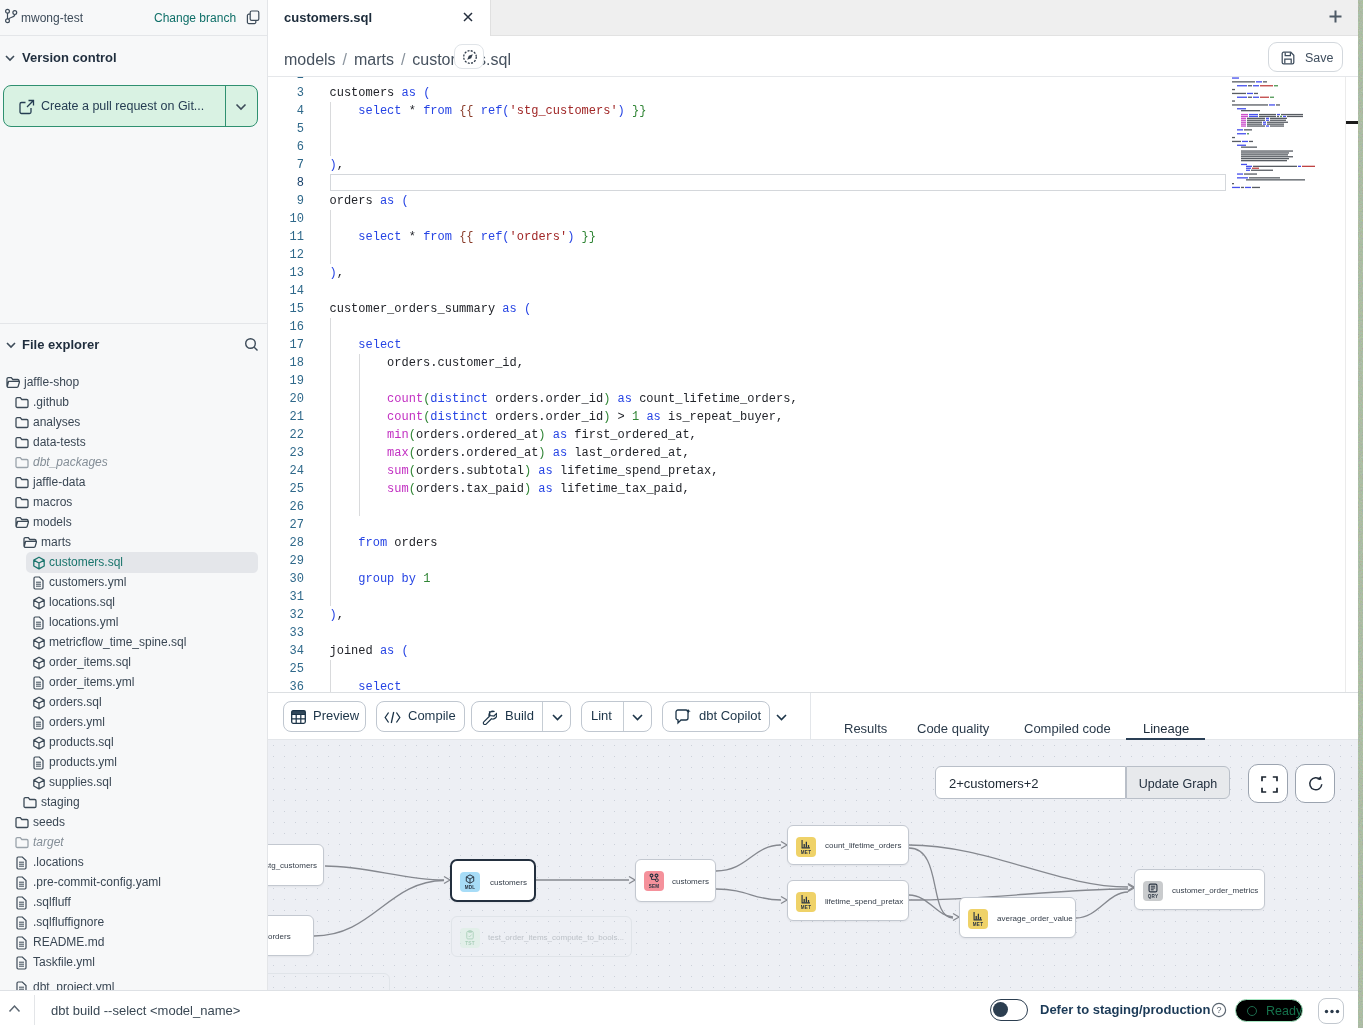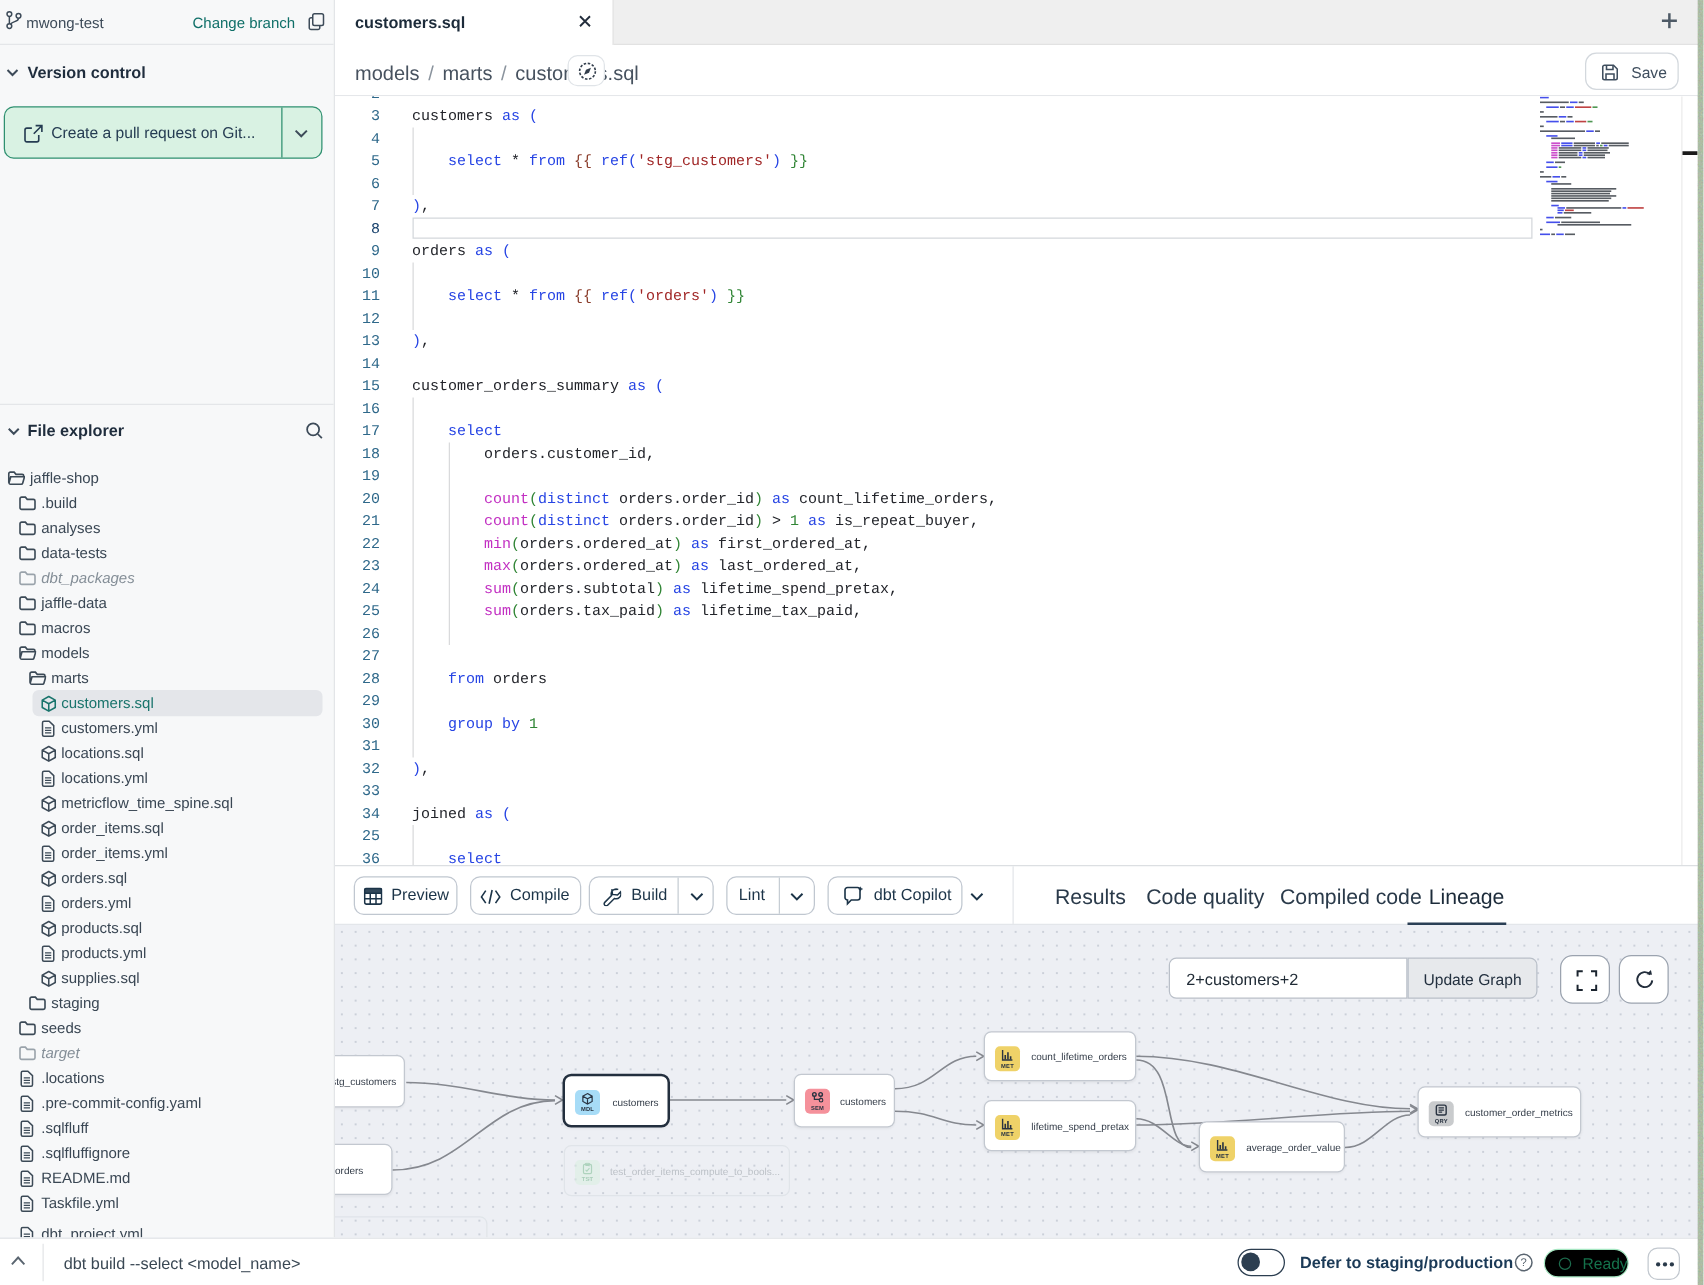--- a/index.html
+++ b/index.html
@@ -46,21 +46,21 @@
 .cl j{color:#8a3d2b;font-style:normal}
 .ig{position:absolute;width:1px;background:#d9dadc}
 #actline{position:absolute;left:62px;width:896px;height:17px;border:1px solid #d4d7db}
 #mmtrack{position:absolute;left:1077px;top:0;width:1px;height:615px;background:#ebebeb}
 #mmthumb{position:absolute;left:1078px;top:44px;width:13px;height:3px;background:#1b1b1b}
 
 #toolrow{position:absolute;left:268px;top:692px;width:1095px;height:48px;background:#fff;border-top:1px solid #dcdfe2;border-bottom:1px solid #e3e6ea}
 .tbtn{position:absolute;top:8px;height:31px;border:1px solid #c0c7d0;border-radius:8px;background:#fff;font-size:13px;color:#1c3448}
 .tbtn .tx{position:absolute;top:6px}
 #toolsep{position:absolute;left:542px;top:0;width:1px;height:47px;background:#e3e6ea}
-.rtab{position:absolute;top:15px;font-size:17px;color:#2a3a4a}
+.rtab{position:absolute;top:28px;font-size:13px;color:#2a3a4a}
 #linund{position:absolute;left:858px;top:45px;width:79px;height:2px;background:#2a3f55}
 
 #lin{position:absolute;left:268px;top:740px;width:1095px;height:250px;background:#edeff4;overflow:hidden;background-image:radial-gradient(circle,#cbd0d9 0.9px,transparent 1px);background-size:11px 11px}
 .node{position:absolute;background:#fff;border:1px solid #c3c8d0;border-radius:6px;box-shadow:0 1px 2px rgba(0,0,0,0.05)}
 .node .bdg{position:absolute;left:8px;top:11px;width:20px;height:20px;border-radius:4px;text-align:center}
 .node .bdg .bt{position:absolute;left:0;width:100%;top:13px;font-size:4.6px;font-weight:bold;color:#2a3442;letter-spacing:0.2px}
 .node .nlbl{position:absolute;font-size:8px;color:#333c48;white-space:nowrap}
 #lsearch{position:absolute;left:667px;top:26px;width:191px;height:33px;background:#fff;border:1px solid #b9bfc8;border-radius:6px 0 0 6px}
 #lsearch span{position:absolute;left:13px;top:9px;font-size:13px;color:#202b36}
 #lupdate{position:absolute;left:858px;top:26px;width:104px;height:33px;background:#e7e9ec;border:1px solid #b9bfc8;border-radius:0 6px 6px 0;text-align:center}
@@ -144,21 +144,21 @@
 <div class="trow " style="top:7px">
           <svg style="left:6px" width="14" height="14" viewBox="0 0 14 14" stroke="#3c4a57">
             <use href="#ic-fo"></use>
           </svg>
           <span class="lbl" style="left:24px">jaffle-shop</span>
         </div>
 <div class="trow " style="top:27px">
           <svg style="left:15px" width="14" height="14" viewBox="0 0 14 14" stroke="#3c4a57">
             <use href="#ic-f"></use>
           </svg>
-          <span class="lbl" style="left:33px">.build</span>
+          <span class="lbl" style="left:33px">.github</span>
         </div>
 <div class="trow " style="top:47px">
           <svg style="left:15px" width="14" height="14" viewBox="0 0 14 14" stroke="#3c4a57">
             <use href="#ic-f"></use>
           </svg>
           <span class="lbl" style="left:33px">analyses</span>
         </div>
 <div class="trow " style="top:67px">
           <svg style="left:15px" width="14" height="14" viewBox="0 0 14 14" stroke="#3c4a57">
             <use href="#ic-f"></use>
@@ -389,21 +389,21 @@
 <div class="gut" style="top:457px">28</div>
 <div class="gut" style="top:475px">29</div>
 <div class="gut" style="top:493px">30</div>
 <div class="gut" style="top:511px">31</div>
 <div class="gut" style="top:529px">32</div>
 <div class="gut" style="top:547px">33</div>
 <div class="gut" style="top:565px">34</div>
 <div class="gut" style="top:583px">25</div>
 <div class="gut" style="top:601px">36</div>
 <div class="cl" style="top:7px">customers <k>as</k> <k>(</k></div>
-<div class="cl" style="top:43px">    <k>select</k> * <k>from</k> <j>{{</j> <k>ref(</k><r>'stg_customers'</r><k>)</k> <g>}}</g></div>
+<div class="cl" style="top:25px">    <k>select</k> * <k>from</k> <j>{{</j> <k>ref(</k><r>'stg_customers'</r><k>)</k> <g>}}</g></div>
 <div class="cl" style="top:79px"><k>)</k>,</div>
 <div class="cl" style="top:115px">orders <k>as</k> <k>(</k></div>
 <div class="cl" style="top:151px">    <k>select</k> * <k>from</k> <j>{{</j> <k>ref(</k><r>'orders'</r><k>)</k> <g>}}</g></div>
 <div class="cl" style="top:187px"><k>)</k>,</div>
 <div class="cl" style="top:223px">customer_orders_summary <k>as</k> <k>(</k></div>
 <div class="cl" style="top:259px">    <k>select</k></div>
 <div class="cl" style="top:277px">        orders.customer_id,</div>
 <div class="cl" style="top:313px">        <f>count</f><g>(</g><k>distinct</k> orders.order_id<g>)</g> <k>as</k> count_lifetime_orders,</div>
 <div class="cl" style="top:331px">        <f>count</f><g>(</g><k>distinct</k> orders.order_id<g>)</g> &gt; <g>1</g> <k>as</k> is_repeat_buyer,</div>
 <div class="cl" style="top:349px">        <f>min</f><g>(</g>orders.ordered_at<g>)</g> <k>as</k> first_ordered_at,</div>

